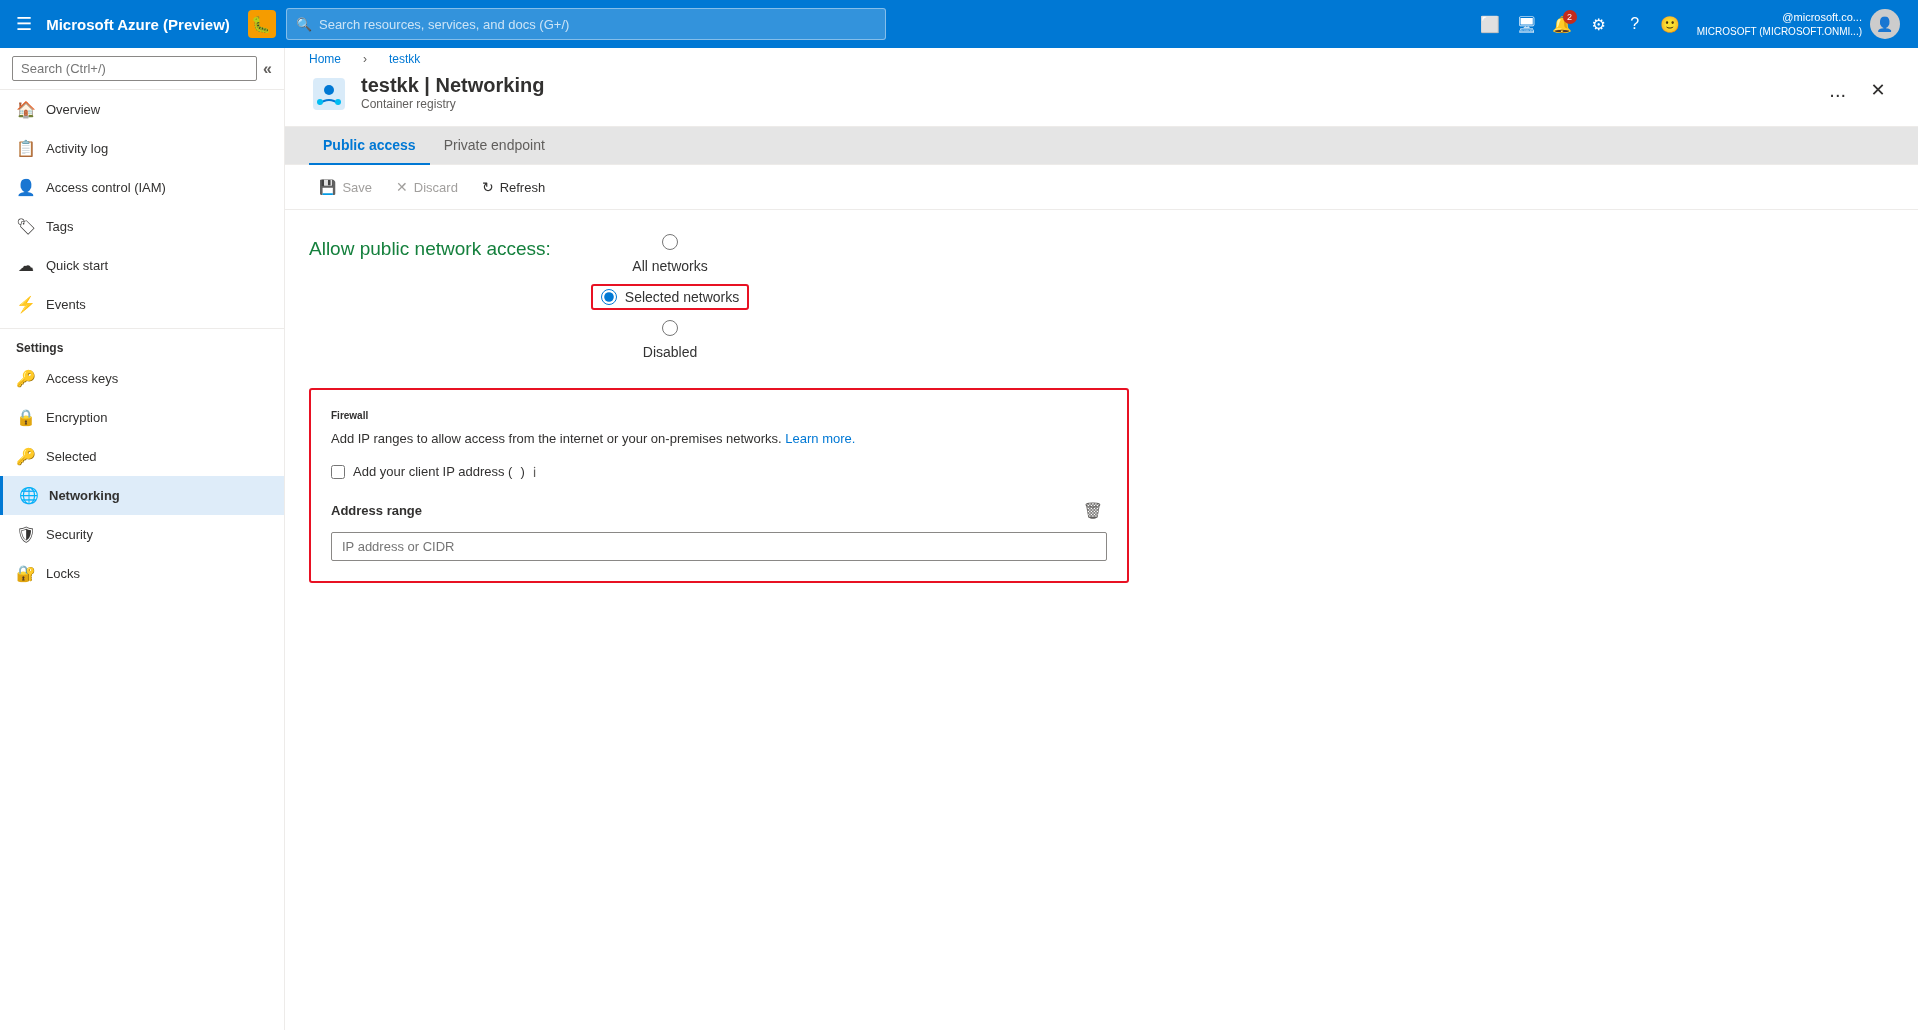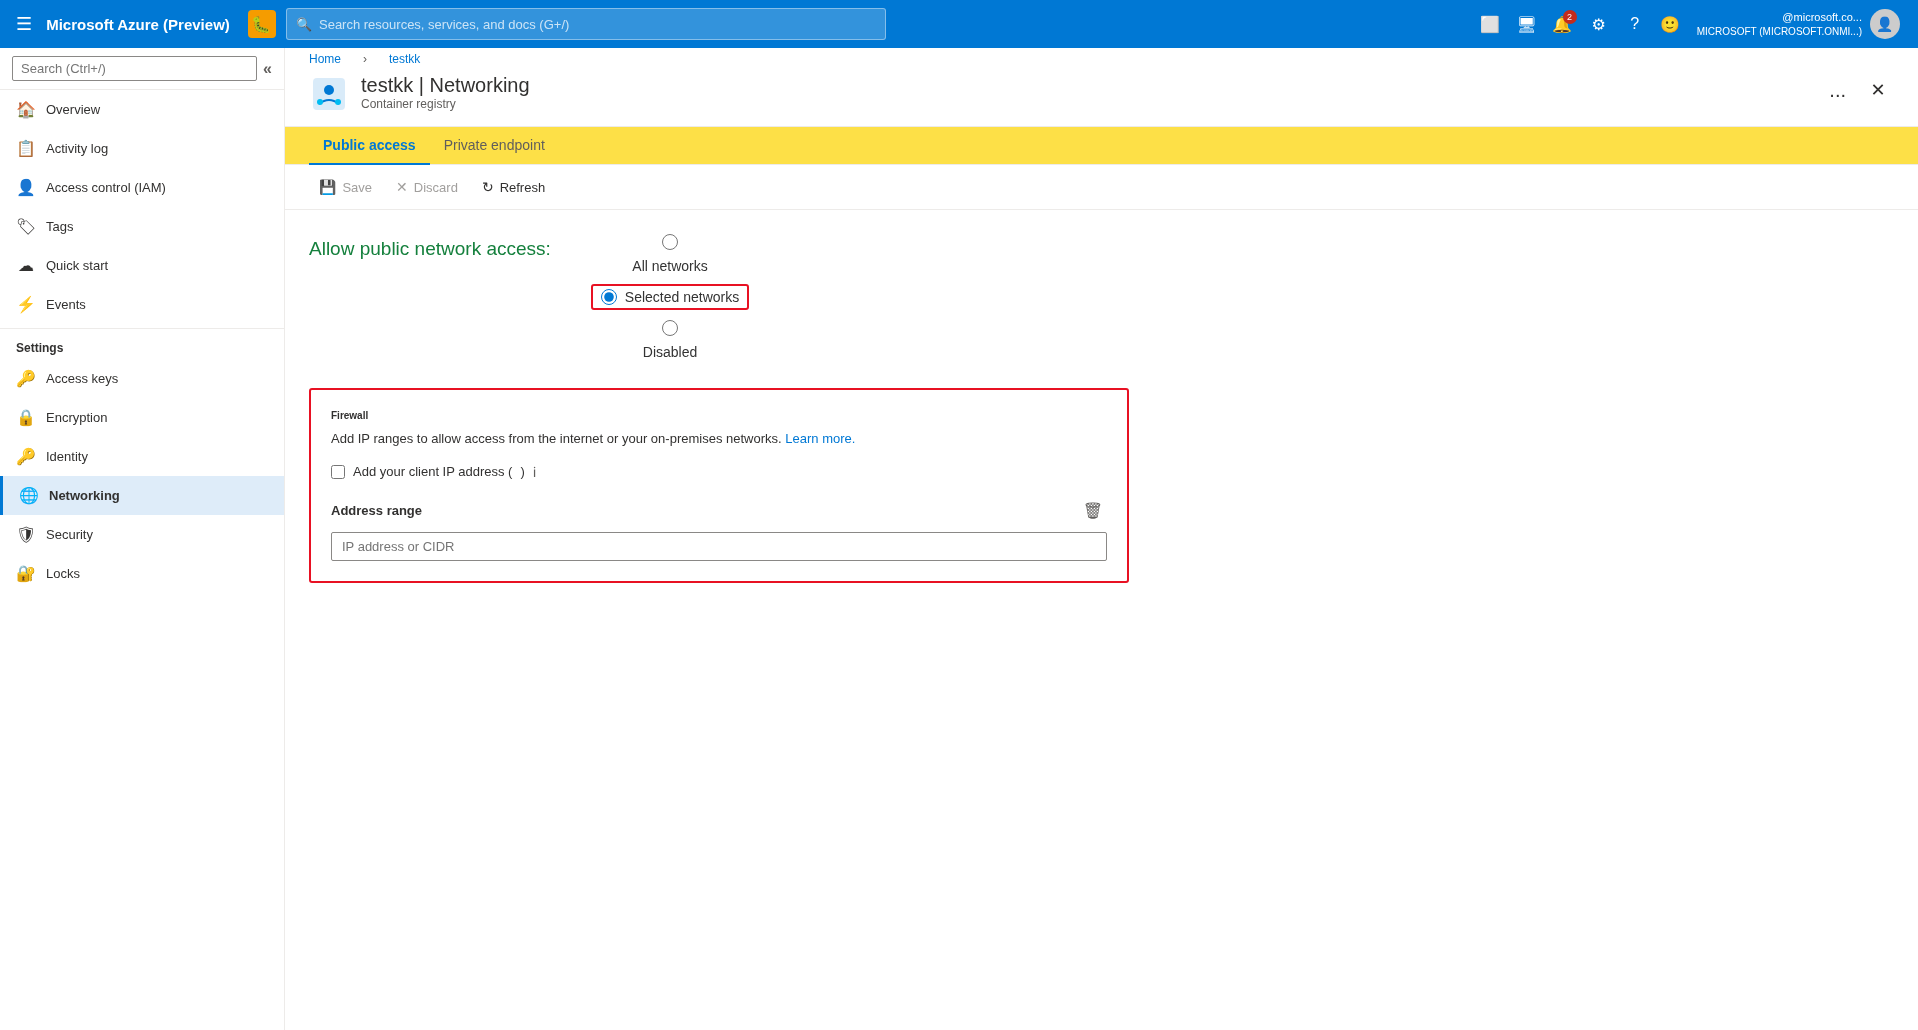--- a/index.html
+++ b/index.html
@@ -180,21 +180,21 @@
       border-bottom: 1px solid #edebe9;
     }
     .page-header-icon {
       width: 40px; height: 40px;
       display: flex; align-items: center; justify-content: center;
       font-size: 24px;
     }
     .page-header-text { flex: 1; }
     .page-header-title {
       font-size: 20px;
-      font-weight: 400;
+      font-weight: 700;
       color: #323130;
     }
     .page-header-subtitle {
       font-size: 12px;
       color: #605e5c;
     }
     .page-header-actions {
       display: flex;
       align-items: center;
       gap: 8px;
@@ -212,21 +212,21 @@
       font-size: 20px;
       color: #323130;
       padding: 4px 8px;
     }
 
     
     .tab-bar {
       display: flex;
       padding: 0 24px;
       border-bottom: 1px solid #edebe9;
-      background: #fde047;
+      background: #e5e5e5;
     }
     .tab-item {
       padding: 10px 14px;
       cursor: pointer;
       font-size: 14px;
       color: #605e5c;
       border-bottom: 2px solid transparent;
       margin-bottom: -1px;
     }
     .tab-item.active {
@@ -450,21 +450,21 @@
     <div class="sidebar-nav-item">
       <span class="nav-icon">🔑</span>
       <span>Access keys</span>
     </div>
     <div class="sidebar-nav-item">
       <span class="nav-icon">🔒</span>
       <span>Encryption</span>
     </div>
     <div class="sidebar-nav-item">
       <span class="nav-icon">🔑</span>
-      <span>Identity</span>
+      <span>Selected</span>
     </div>
     <div class="sidebar-nav-item active">
       <span class="nav-icon">🌐</span>
       <span>Networking</span>
     </div>
     <div class="sidebar-nav-item">
       <span class="nav-icon">🛡</span>
       <span>Security</span>
     </div>
     <div class="sidebar-nav-item">

